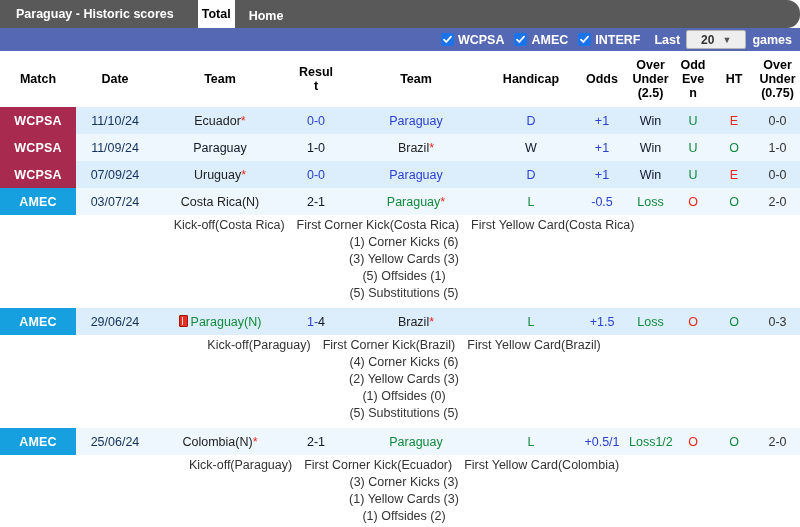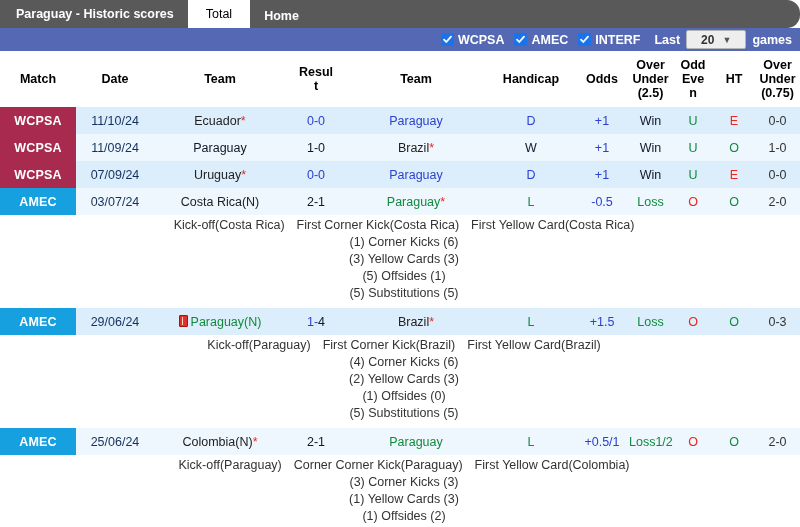--- a/index.html
+++ b/index.html
@@ -27,25 +27,26 @@
     color: #ffffff;
     font-weight: bold;
     font-size: 12.5px;
     display: flex; align-items: center;
     padding: 0 14px 0 16px;
     white-space: nowrap;
   }
   .tab-active {
     background: #ffffff;
     color: #000000;
-    font-weight: normal;
+    font-weight: bold;
     font-size: 12.5px;
     display: flex; align-items: center;
-    padding: 0 18px;
+    padding: 0 4px;
     white-space: nowrap;
+    margin-left: 10px;
   }
   .tab-link {
     color: #ffffff;
     font-weight: bold;
     font-size: 12.5px;
     display: flex; align-items: center;
     padding: 4px 12px 0 14px;
     white-space: nowrap;
     cursor: pointer;
   }
@@ -387,21 +388,21 @@
         <td><span class="c-blue">+0.5/1</span></td>
         <td><span class="c-green">Loss1/2</span></td>
         <td><span class="lt-o">O</span></td>
         <td><span class="lt-o-green">O</span></td>
         <td><span class="c-grey">2-0</span></td>
         <td></td>
       </tr>
       <tr class="notes">
         <td colspan="12">
           <div class="notes-wrap">
-            <div class="notes-head"><span>Kick-off(Paraguay)</span><span>Corner Corner Kick(Paraguay)</span><span>First Yellow Card(Colombia)</span></div>
+            <div class="notes-head"><span>Kick-off(Paraguay)</span><span>First Corner Kick(Ecuador)</span><span>First Yellow Card(Colombia)</span></div>
             <span class="notes-stat">(3) Corner Kicks (3)</span>
             <span class="notes-stat">(1) Yellow Cards (3)</span>
             <span class="notes-stat">(1) Offsides (2)</span>
             <span class="notes-stat">(5) Substitutions (5)</span>
           </div>
         </td>
       </tr>
     </tbody>
 </table>
 

